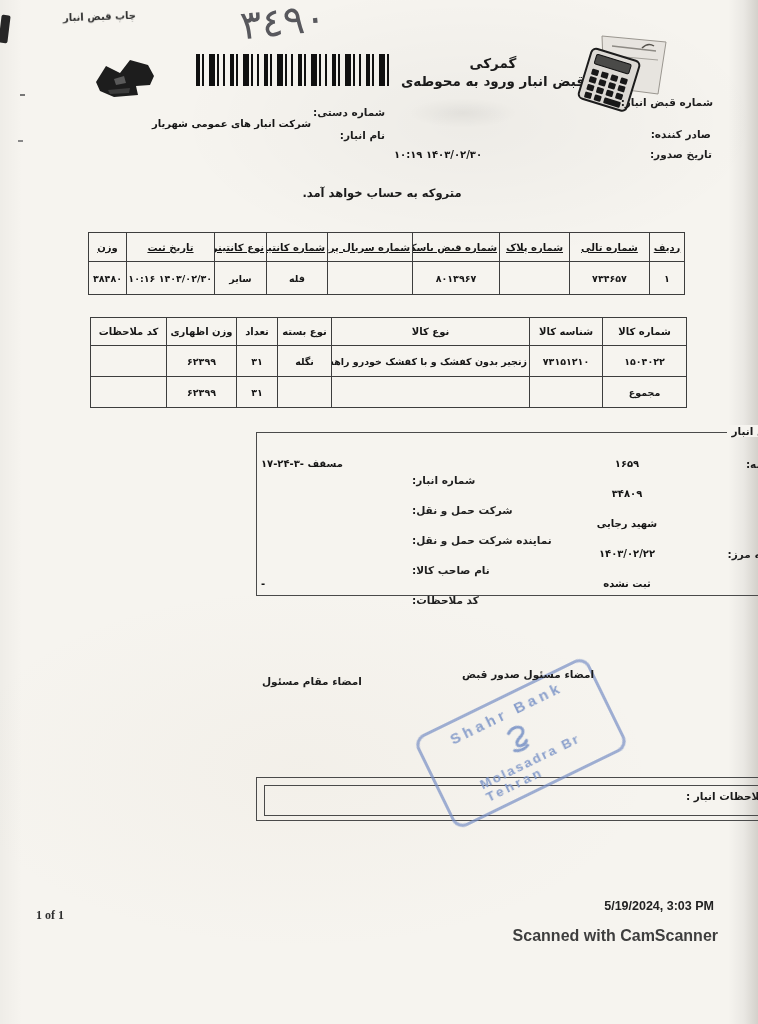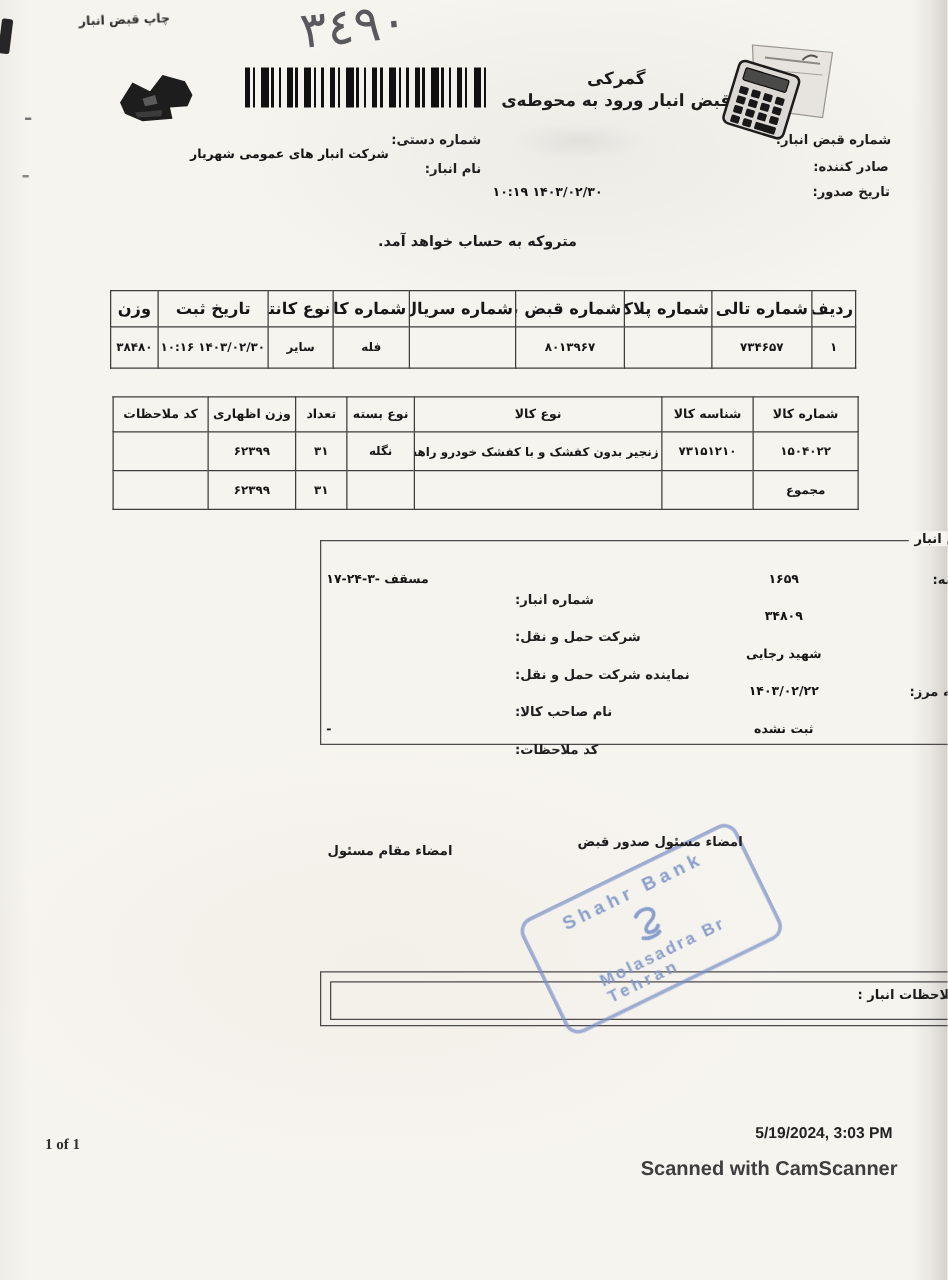--- a/index.html
+++ b/index.html
@@ -27,21 +27,21 @@
       #101010 27px 29px,transparent 29px 34px);}
   
   .fl{font-size:10.5px;font-weight:bold;color:#1e1e1e;white-space:nowrap;}
   .fv{font-size:10px;font-weight:bold;color:#141414;white-space:nowrap;}
   
   .notice{width:628px;text-align:center;font-size:11.5px;font-weight:bold;line-height:20px;filter:blur(.15px);}
   
   table{border-collapse:collapse;table-layout:fixed;}
   td{border:1px solid #3d3d3d;font-size:9.5px;font-weight:bold;text-align:center;
      padding:0 2px;overflow:hidden;white-space:nowrap;color:#161616;}
-  .t1 td{height:32px;} .t1 tr.th td{height:28px;font-size:13px;}
+  .t1 td{height:32px;} .t1 tr.th td{height:28px;font-size:10px;text-decoration:underline;}
   .t2 td{height:30px;} .t2 tr.th td{height:27px;font-size:10px;}
   table{filter:blur(.15px);}
   
   .fieldset{border:1px solid #4a4a4a;position:relative;filter:blur(.1px);}
   .fieldset>.legend{position:absolute;top:-8px;right:24px;background:#f6f4ef;
      padding:0 5px;font-size:10.5px;font-weight:bold;}
   .drow{display:grid;grid-template-columns:150px 150px 140px auto;height:30px;align-items:center;}
   .drow .l1{text-align:right;padding-right:30px;}
   .drow .v1{text-align:center;}
   .drow .l2{text-align:left;direction:rtl;margin-top:33px;}
@@ -114,21 +114,21 @@
             <rect x="42" y="58" width="7" height="6" rx="1"></rect>
             <rect x="52" y="58" width="7" height="6" rx="1"></rect>
           <rect x="22" y="66" width="7" height="6" rx="1"></rect>
             <rect x="32" y="66" width="7" height="6" rx="1"></rect>
             <rect x="42" y="66" width="17" height="6" rx="1"></rect>
         </g>
       </g>
     </svg>
   </div>
 
-  <div class="abs fl" style="right:45px;top:106px;">شماره قبض انبار:</div>
+  <div class="abs fl" style="right:45px;top:96px;">شماره قبض انبار:</div>
   <div class="abs fl" style="right:47px;top:128px;">صادر کننده:</div>
   <div class="abs fl" style="right:46px;top:148px;">تاریخ صدور:</div>
   <div class="abs fv" style="left:394px;top:149px;">۱۴۰۳/۰۲/۳۰ ۱۰:۱۹</div>
 
   <div class="abs fl" style="right:373px;top:106px;">شماره دستی:</div>
   <div class="abs fl" style="right:373px;top:129px;">نام انبار:</div>
   <div class="abs fv" style="left:152px;top:118px;">شرکت انبار های عمومی شهریار</div>
 
   <div class="abs notice" style="left:68px;top:183px;">
     <div>متروکه به حساب خواهد آمد.</div>

